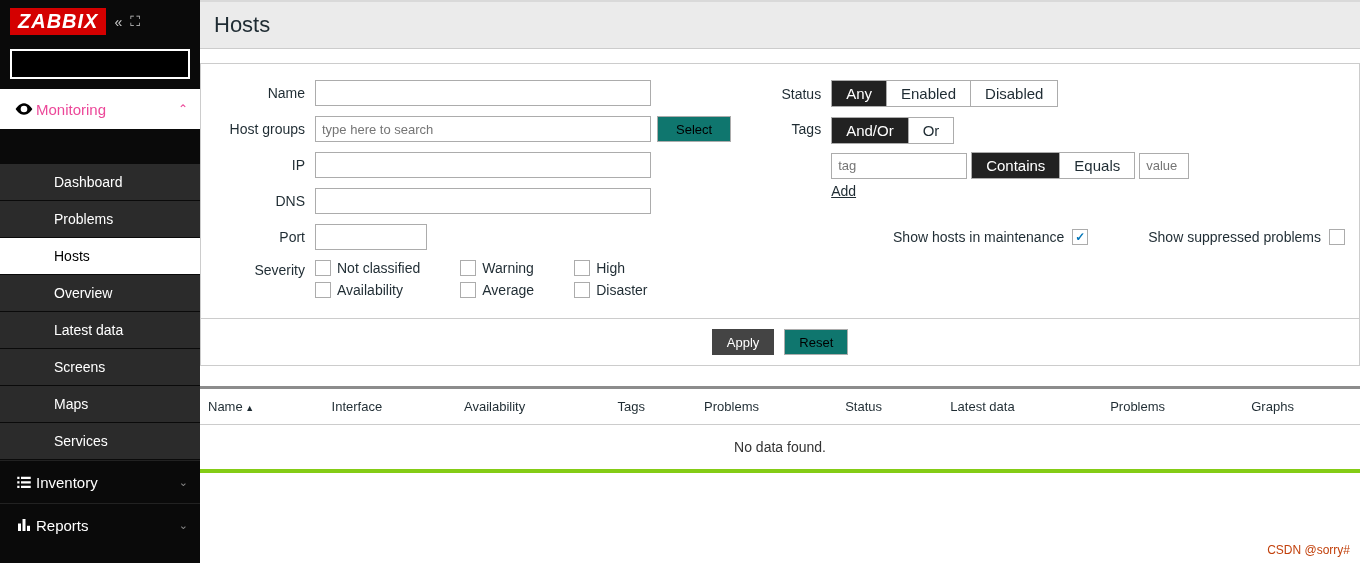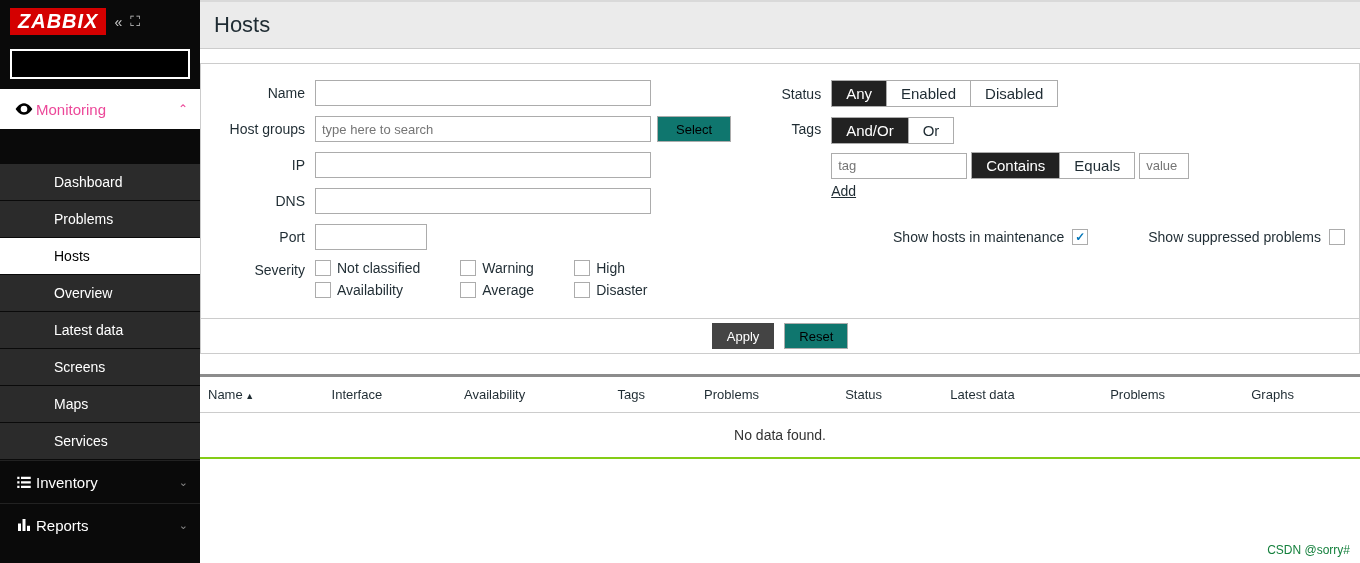--- a/index.html
+++ b/index.html
@@ -57,28 +57,28 @@
 .chk-row { display: flex; align-items: center; gap: 6px; }
 .chk { width: 16px; height: 16px; border: 1px solid #acacac; display: inline-flex; align-items: center; justify-content: center; font-size: 12px; }
 .chk.checked::after { content: "✓"; color: #0275b8; font-weight: bold; }
 
 .tags-row { display: flex; align-items: center; gap: 4px; }
 .add-link { font-weight: normal; text-decoration: underline; cursor: pointer; margin-top: 4px; }
 
 .maint-row { display: flex; align-items: center; justify-content: flex-end; gap: 60px; margin-top: 30px; }
 .maint-item { display: flex; align-items: center; gap: 8px; }
 
-.filter-foot { border-top: 1px solid #ccc; padding: 4px; display: flex; justify-content: center; gap: 10px; }
+.filter-foot { border-top: 1px solid #ccc; padding: 10px; display: flex; justify-content: center; gap: 10px; }
 
 .table-wrap { border-top: 3px solid #8c8c8c; margin-top: 20px; }
 table { width: 100%; border-collapse: collapse; }
 th { text-align: left; font-weight: normal; padding: 10px 8px; border-bottom: 1px solid #ccc; font-size: 13px; }
 th.sortable::after { content: " ▲"; font-size: 9px; }
-.no-data { text-align: center; padding: 14px; border-bottom: 2px solid #84cc16; color: #333; }
-.watermark { position: absolute; bottom: 6px; right: 10px; color: #15803d; font-size: 12px; }
+.no-data { text-align: center; padding: 14px; border-bottom: 4px solid #84cc16; color: #333; }
+.watermark { position: absolute; bottom: 6px; right: 10px; color: #c2410c; font-size: 12px; }
 </style>
 </head>
 <body>
 
 <div class="app">
   <div class="sidebar">
     <div class="sb-header">
       <span class="logo">ZABBIX</span>
       <span class="icon-btn">«</span>
       <span class="icon-btn">⛶</span>

